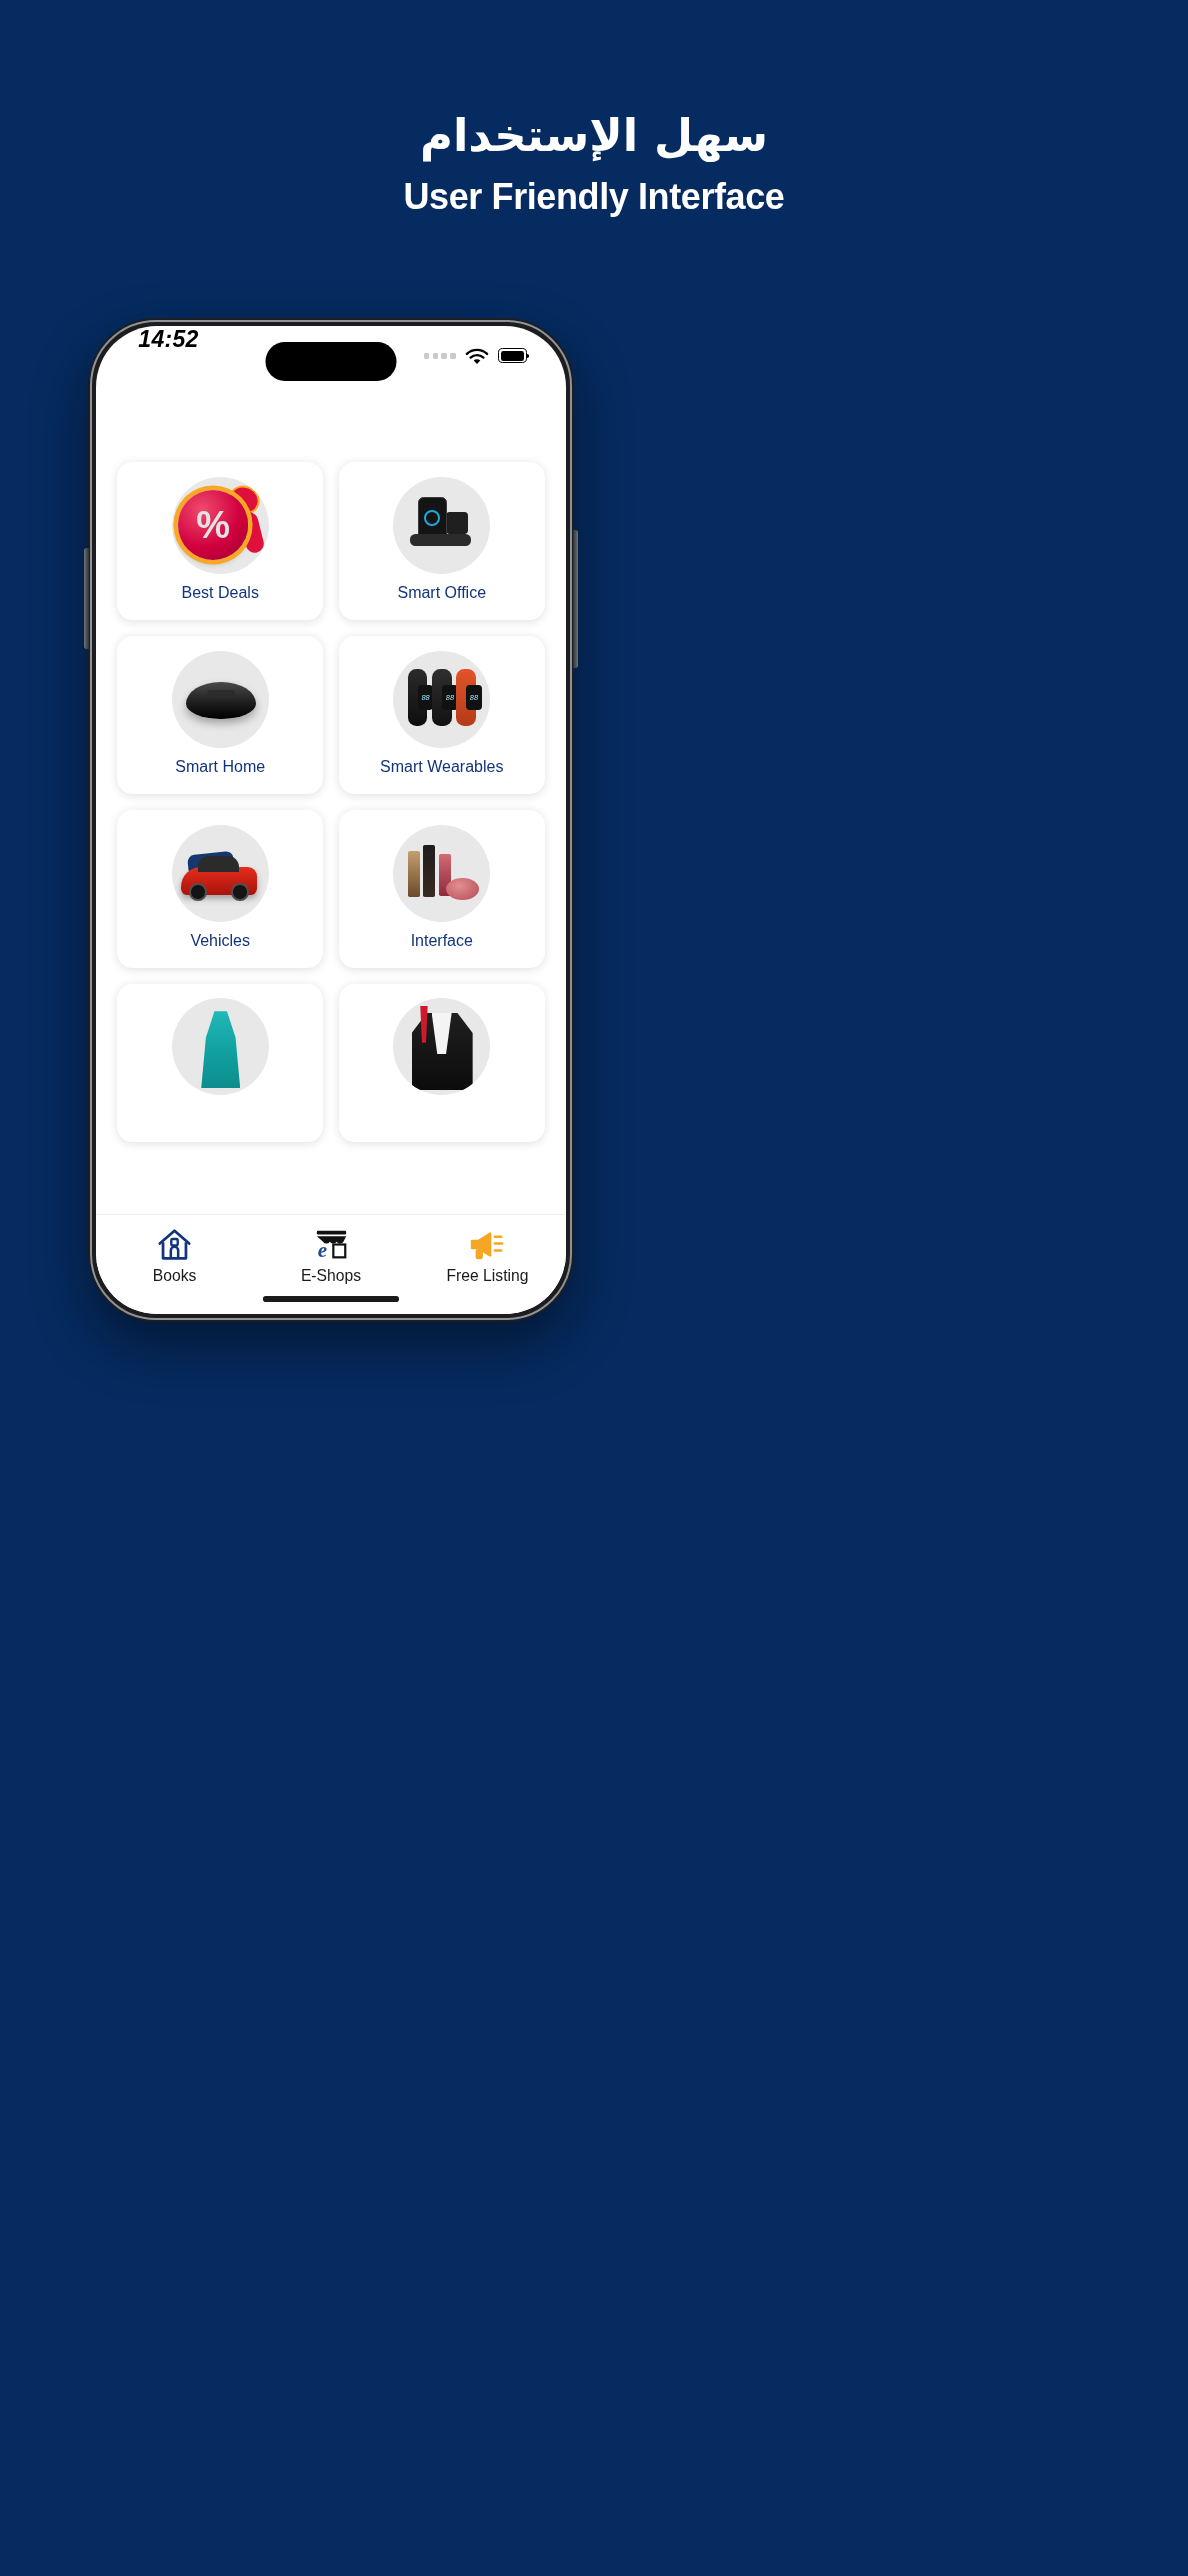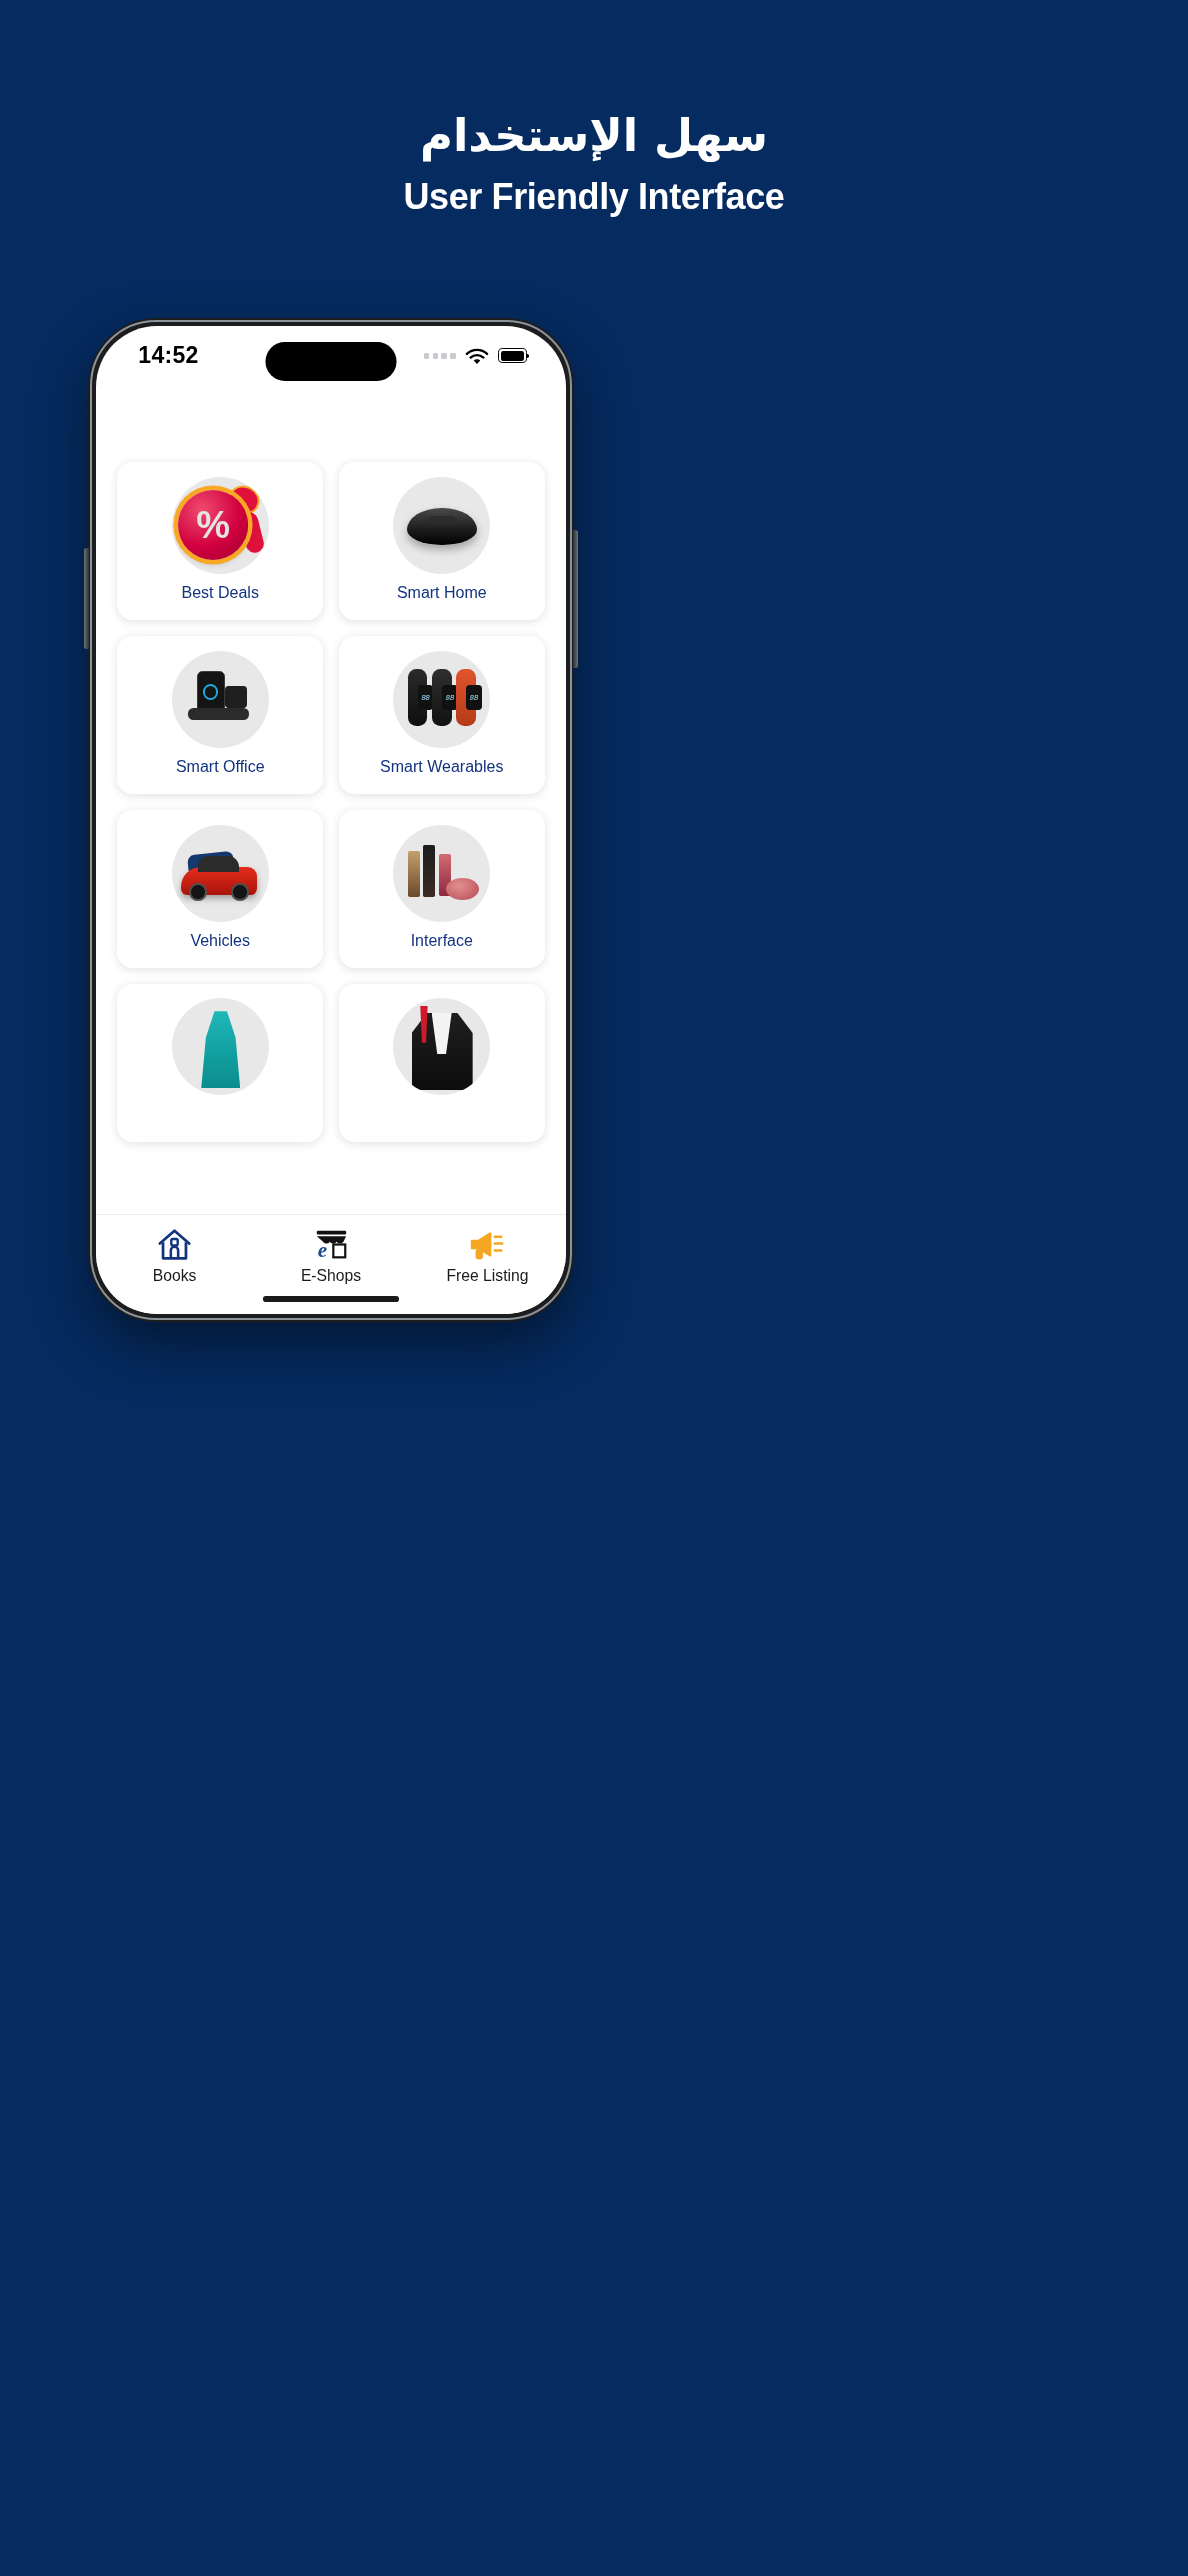--- a/index.html
+++ b/index.html
@@ -54,22 +54,23 @@
   .screen {
     position: relative; width: 100%; height: 100%;
     background: #ffffff;
     border-radius: 61px;
     overflow: hidden;
   }
 
   
   .statusbar {
     position: relative; height: 59px;
-    display: flex; align-items: center; justify-content: space-between;
+    display: flex; justify-content: space-between;
     padding: 0 39px 0 42px;
+    font-style: italic;
   }
   .st-time { font-size: 23px; font-weight: 700; color: #000; letter-spacing: 0.3px; }
   .island {
     position: absolute; left: 50%; transform: translateX(-50%); top: 15.7px;
     width: 131px; height: 39px; background: #000; border-radius: 19.3px;
   }
   .st-right { display: flex; align-items: center; gap: 8.3px; }
   .sig-dots { display: flex; gap: 3.2px; align-items: center; }
   .sig-dots i { width: 5.5px; height: 5.5px; background: #c9c9ce; border-radius: 1.4px; display: block; }
   .bat {
@@ -273,36 +274,36 @@
             </div>
           </div>
           <div class="cat-label">Best Deals</div>
         </div>
 
 
 
         <div class="cat-card">
           <div class="cat-thumb">
             <div class="art">
-                <div class="vac"></div>
-              </div>
-          </div>
-          <div class="cat-label">Smart Home</div>
-        </div>
-
-        <div class="cat-card">
-          <div class="cat-thumb">
-            <div class="art">
               <div class="so-cube"></div>
                 <div class="so-phone"></div>
               <div class="so-ring"></div>
                 <div class="so-stand"></div>
             </div>
           </div>
           <div class="cat-label">Smart Office</div>
+        </div>
+
+        <div class="cat-card">
+          <div class="cat-thumb">
+            <div class="art">
+                <div class="vac"></div>
+              </div>
+          </div>
+          <div class="cat-label">Smart Home</div>
         </div>
 
         <div class="cat-card">
           <div class="cat-thumb">
             <div class="art">
               <div class="band b1">
                   <i>88</i>
                 </div>
               <div class="band b2">
                   <i>88</i>

